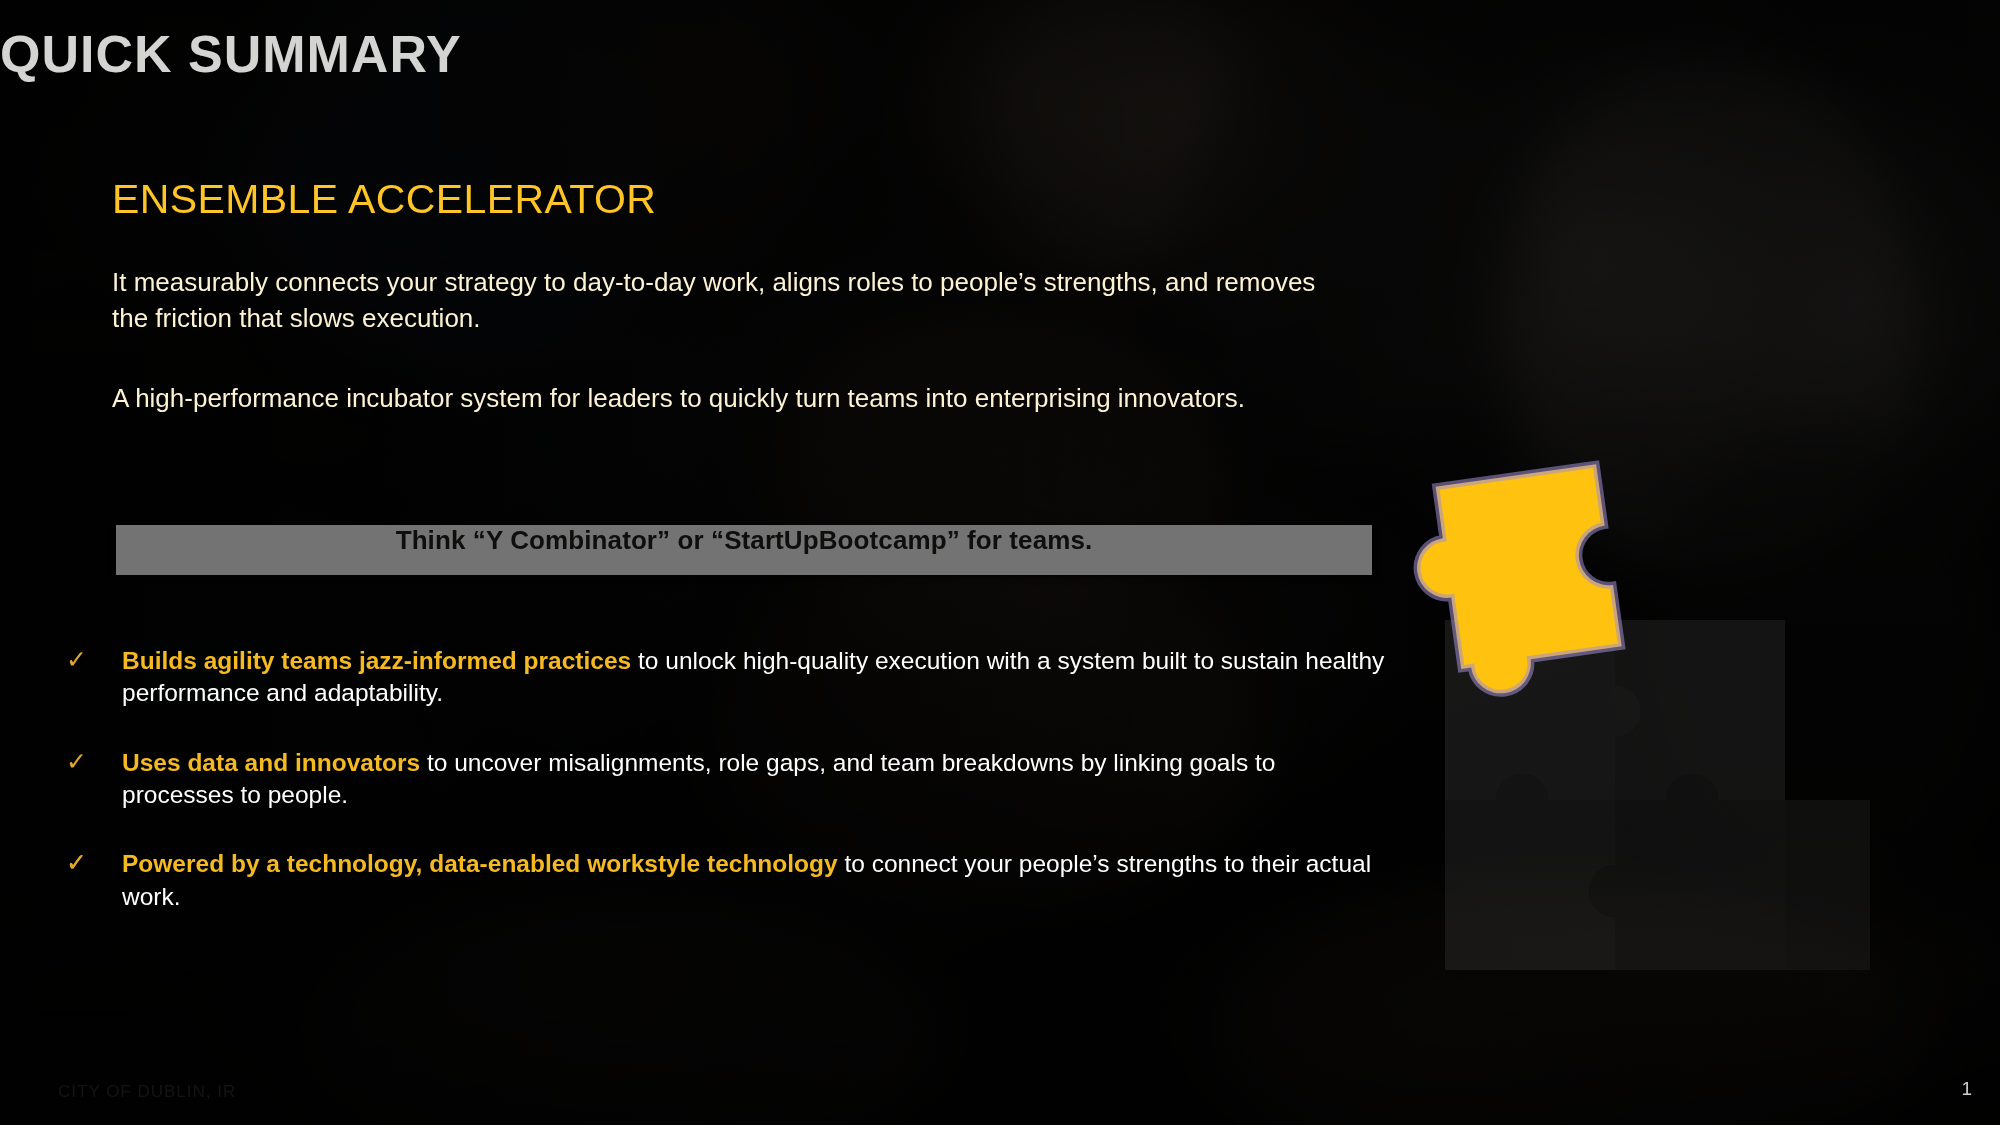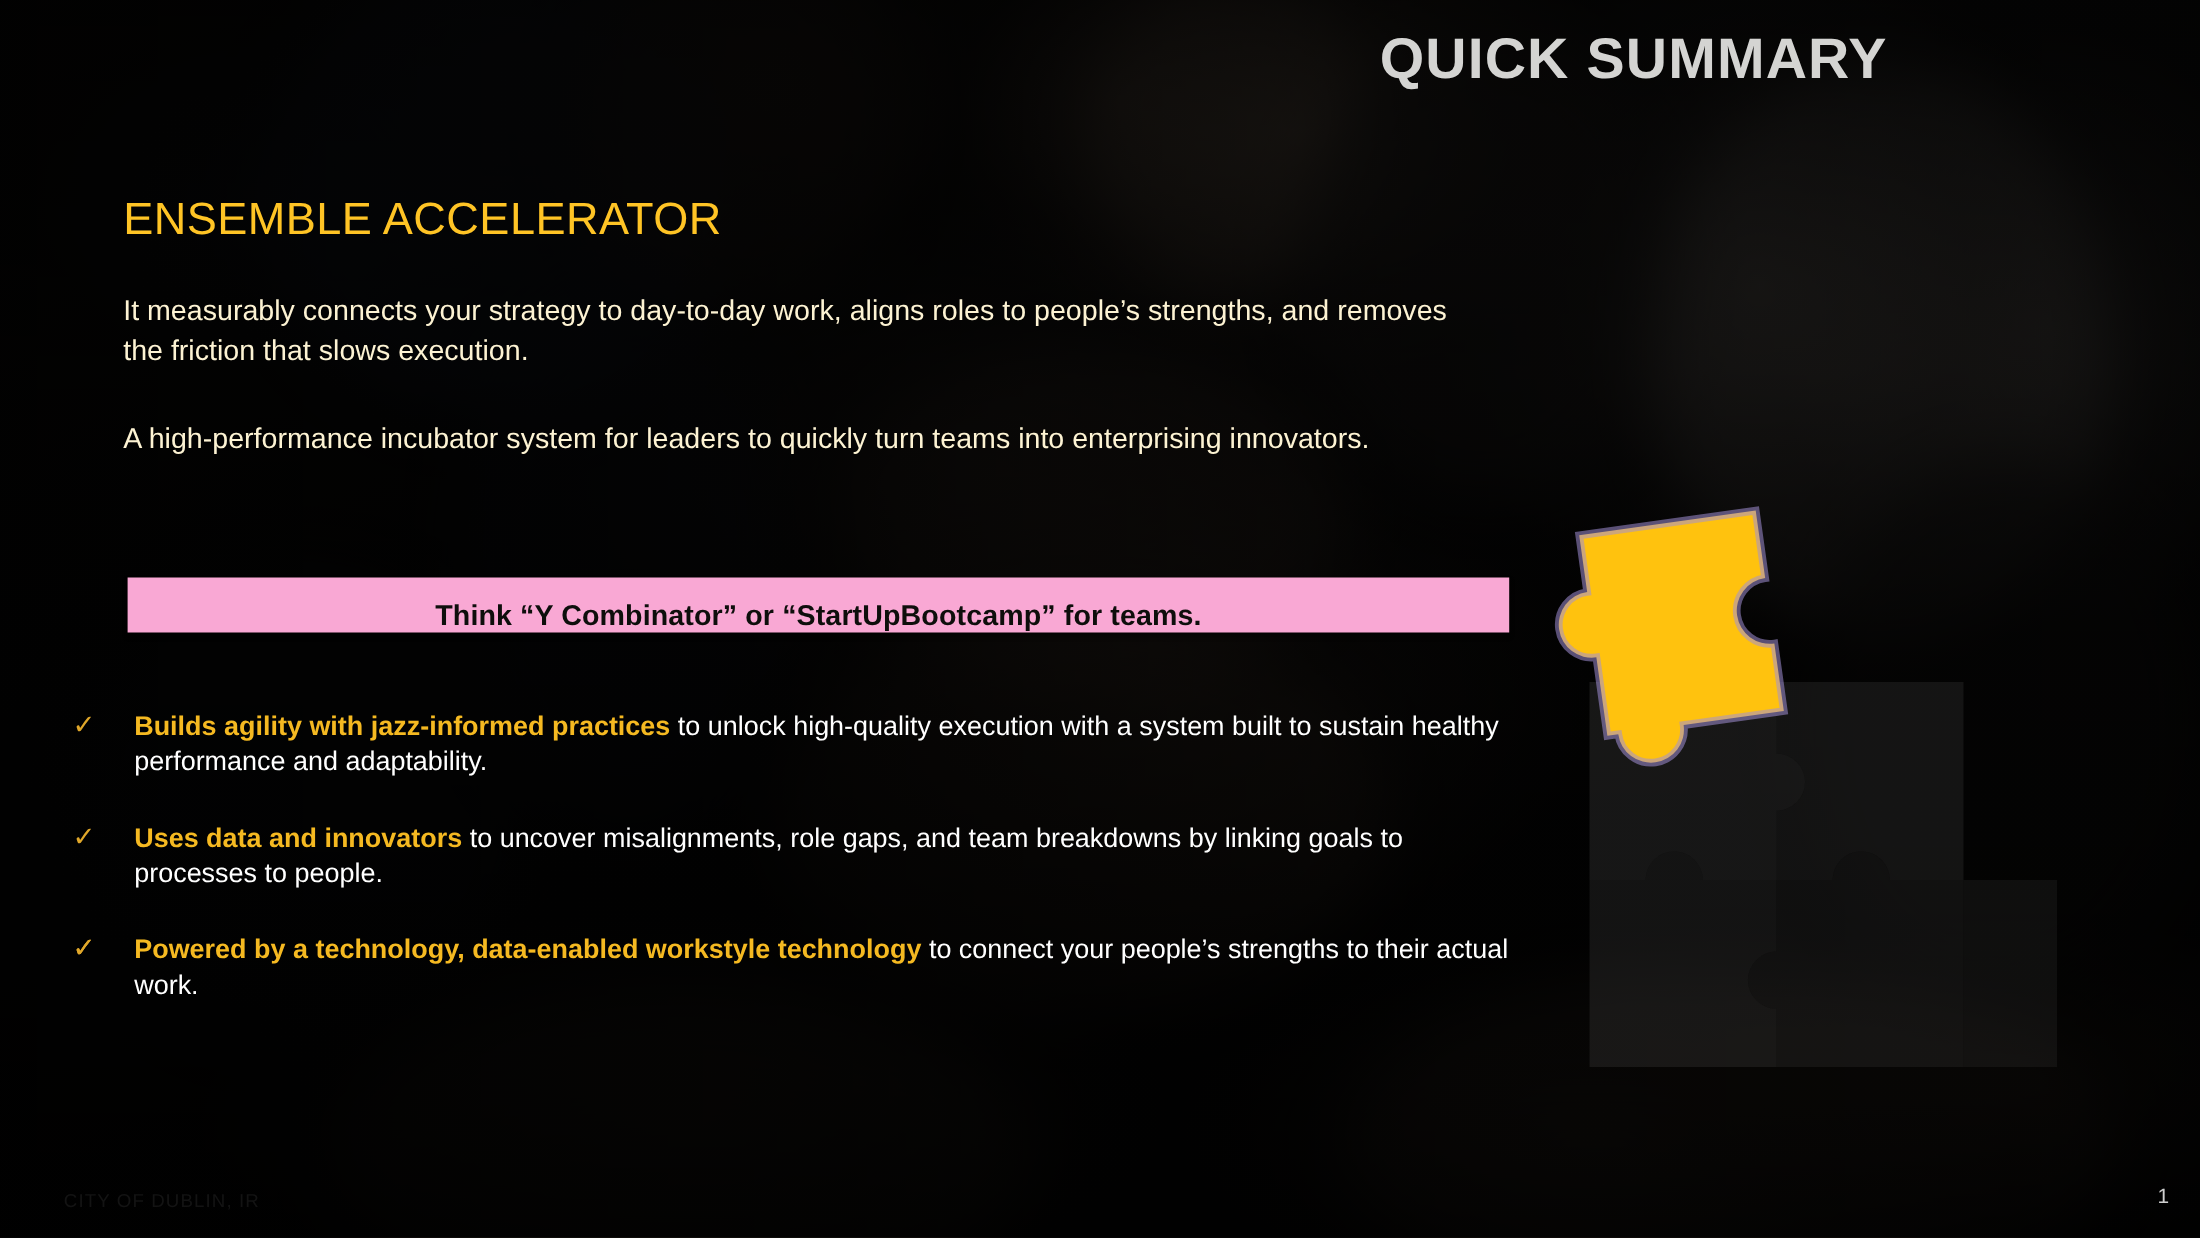--- a/index.html
+++ b/index.html
@@ -61,21 +61,21 @@
   }
 
   
   .puzzle-group { position:absolute; left:1400px; top:500px; width:600px; height:500px; }
   .puzzle-ghost { position:absolute; fill:rgba(255,255,255,0.085); }
   .puzzle-gold  { position:absolute; }
 
   
   .slide-title {
     position:absolute; left:0; top:24px; width:1716px;
-    text-align:right;
+    text-align:left;
     font-size:52px; font-weight:bold; letter-spacing:1px;
     color:#d4d4d2;
   }
 
   
   .headline {
     position:absolute; left:112px; top:176px;
     font-size:41px; font-weight:normal; letter-spacing:0.4px;
     color:#ffc425;
   }
@@ -85,22 +85,22 @@
   .intro p {
     font-size:26px; line-height:1.38;
     color:#fdf3d3; font-weight:500;
   }
   .intro p + p { margin-top:44px; }
 
   
   .callout {
     position:absolute; left:116px; top:525px;
     width:1256px; height:50px;
-    background:#f9a8d4;
-    display:flex; align-items:flex-end; justify-content:center;
+    background:#737373;
+    display:flex; align-items:flex-start; justify-content:center;
     box-shadow:0 3px 5px rgba(0,0,0,0.55);
   }
   .callout-text {
     font-size:26px; font-weight:600; color:#0e0e0c; letter-spacing:0.1px;
   }
 
   
   .bullets { position:absolute; left:60px; top:645px; width:1330px; }
   .bullet { position:relative; padding-left:62px; margin-bottom:37px; }
   .bullet:last-child { margin-bottom:0; }
@@ -180,21 +180,21 @@
   </div>
 
   <div class="callout">
     <span class="callout-text">Think “Y Combinator” or “StartUpBootcamp” for teams.</span>
   </div>
 
   <div class="bullets">
 
     <div class="bullet">
       <span class="check-icon">✓</span>
-      <span class="bullet-text"><span class="bullet-lead">Builds agility with jazz-informed practices</span><span> to unlock high-quality execution with a system built to sustain healthy performance and adaptability.</span></span>
+      <span class="bullet-text"><span class="bullet-lead">Builds agility teams jazz-informed practices</span><span> to unlock high-quality execution with a system built to sustain healthy performance and adaptability.</span></span>
     </div>
 
     <div class="bullet">
       <span class="check-icon">✓</span>
       <span class="bullet-text"><span class="bullet-lead">Uses data and innovators</span><span> to uncover misalignments, role gaps, and team breakdowns by linking goals to processes to people.</span></span>
     </div>
 
     <div class="bullet">
       <span class="check-icon">✓</span>
     </div>

